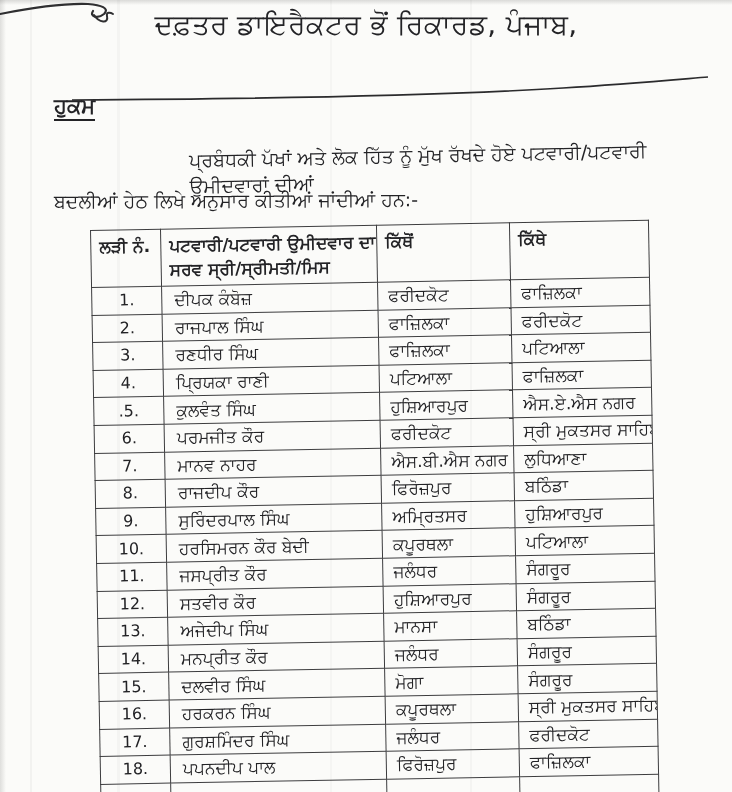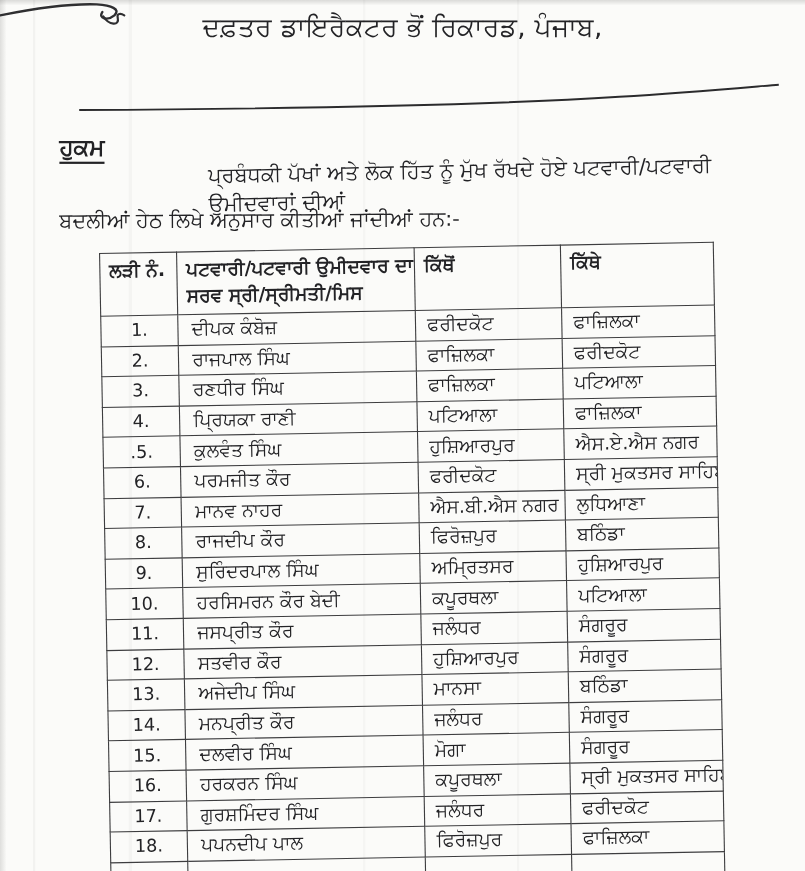--- a/index.html
+++ b/index.html
@@ -27,31 +27,30 @@
     background:linear-gradient(to right, rgba(120,120,118,.22), rgba(120,120,118,0));}
   .streak{position:absolute;top:0;height:100%;pointer-events:none;}
   .streak.s1{left:30px;width:2px;background:rgba(110,110,110,.06);}
   .streak.s2{left:117px;width:3px;background:rgba(110,110,110,.05);}
   .streak.s3{left:330px;width:2px;background:rgba(110,110,110,.04);}
   .streak.s4{left:470px;width:2px;background:rgba(110,110,110,.05);}
 
   .scribble{position:absolute;left:0;top:0;}
 
   .title-wrap{position:absolute;left:0;top:6px;width:100%;text-align:center;}
-  .title-line1{font-size:24px;line-height:38px;letter-spacing:.3px;}
+  .title-line1{font-size:28px;line-height:38px;letter-spacing:.3px;}
   .title-line2{font-size:24px;line-height:38px;margin-top:2px;letter-spacing:.3px;}
 
   .rule-svg{position:absolute;left:68px;top:70px;}
 
   .order-heading{
     position:absolute;left:54px;top:94px;
     font-size:21px;font-weight:600;
     border-bottom:2px solid var(--ink);
     padding-bottom:1px;
-    margin-top:28px;
   }
 
   .para-line1{
     position:absolute;left:190px;top:147px;width:530px;
     font-size:19px;line-height:26px;
     transform:rotate(-1.2deg);transform-origin:left bottom;
   }
   .para-line2{
     position:absolute;left:54px;top:188px;width:560px;
     font-size:19px;line-height:26px;

